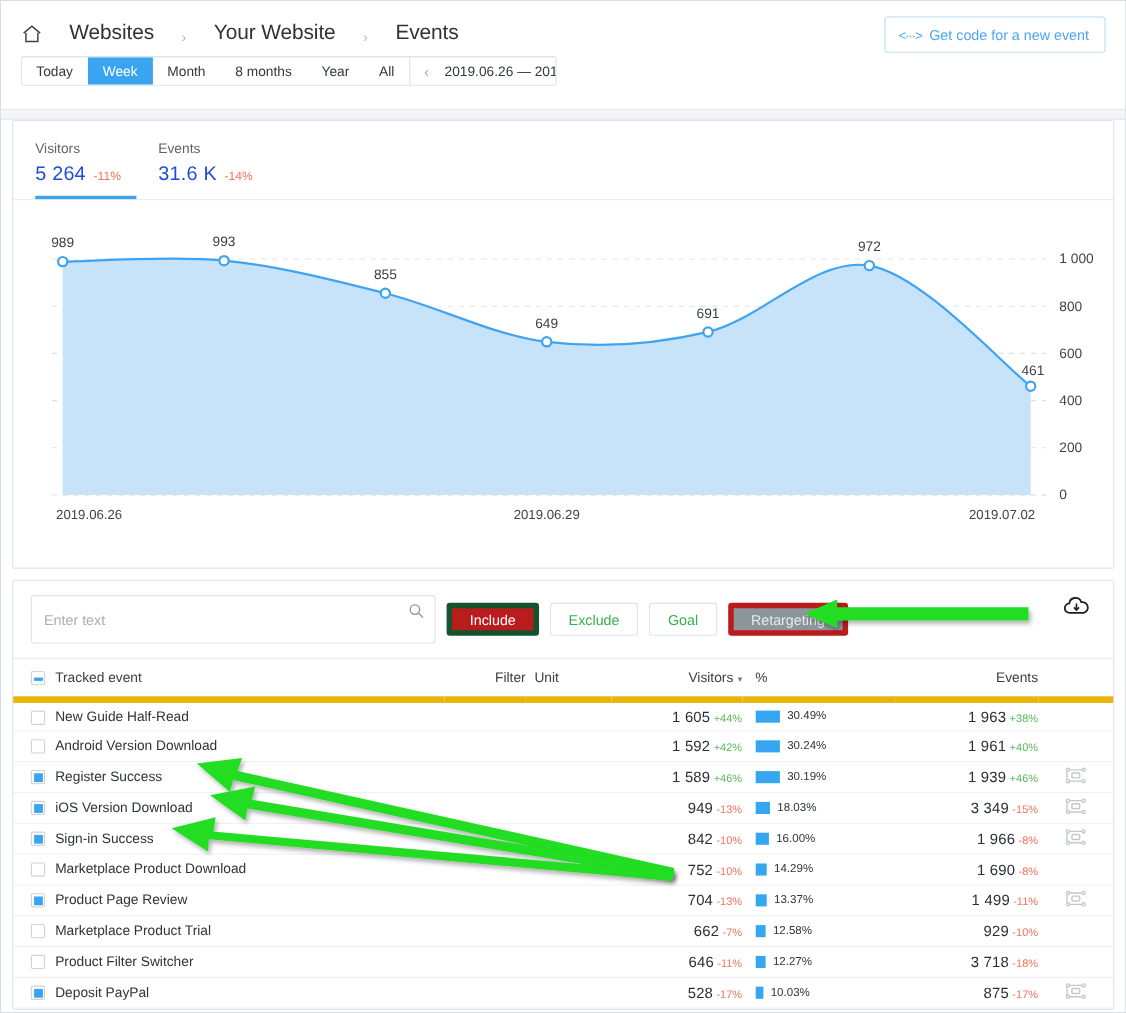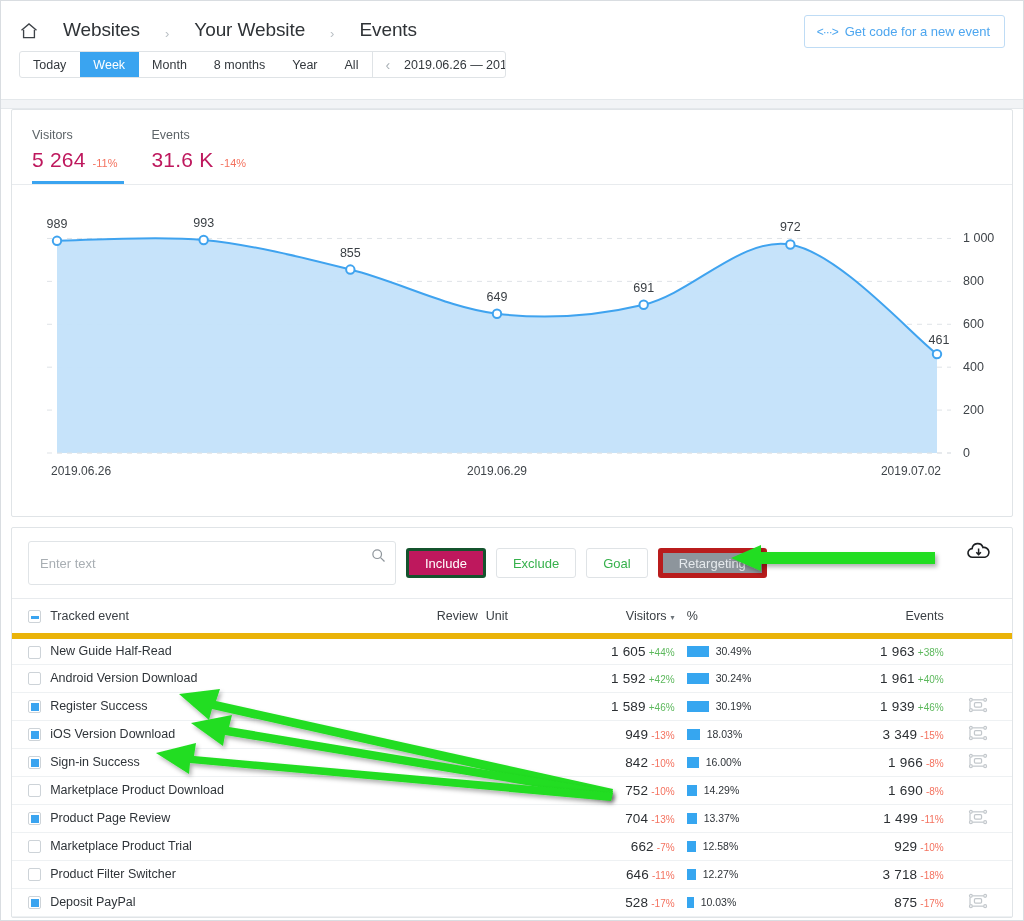--- a/index.html
+++ b/index.html
@@ -73,21 +73,21 @@
     background:#ffffff;
     border:1px solid #e0e4e7;
     border-radius:2px;
     margin:0 10px;
   }
   .chart-card { height:408px; position:relative; }
   .metrics { display:flex; padding:18px 0 0 20px; gap:0; }
   .metric { padding-right:34px; position:relative; padding-bottom:12px; cursor:pointer; }
   .metric-label { font-size:12.5px; color:#5d6468; margin-bottom:6px; }
   .metric-value-row { display:flex; align-items:baseline; gap:7px; }
-  .metric-value { font-size:21px; color:#be185d; letter-spacing:0.2px; }
+  .metric-value { font-size:18px; color:#1d4ed8; letter-spacing:0.2px; }
   .metric-delta { font-size:11px; }
   .delta-neg { color:#f4725f; }
   .delta-pos { color:#5cb85c; }
   .metric.active::after {
     content:""; position:absolute; left:0; bottom:0;
     width:92px; height:3px; background:#3aa4f0;
   }
   .metrics-rule {
     height:1px; background:#e8ebee; margin:0 0 0 0;
   }
@@ -114,21 +114,21 @@
     font-family:"Liberation Sans", sans-serif; color:#33383d;
     background:transparent;
   }
   .search-wrap input::placeholder { color:#a8aeb3; }
   .search-icon { position:absolute; right:9px; top:6px; }
   .fbtn {
     height:30px; padding:0 16px; border-radius:3px;
     font-size:13px; display:flex; align-items:center;
     cursor:pointer; white-space:nowrap;
   }
-  .fbtn.primary { background:#be185d; color:#fff; border:3px solid #14532d; }
+  .fbtn.primary { background:#b91c1c; color:#fff; border:5px solid #14532d; }
   .fbtn.ghost { background:#fff; color:#36b14c; border:1px solid #dfe3e6; }
   .fbtn.disabled { background:#8d959c; color:#e6eaed; border:5px solid #b91c1c; }
   .download-icon { position:absolute; right:20px; top:12px; cursor:pointer; }
 
   
   table { border-collapse:collapse; width:100%; table-layout:fixed; }
   thead th {
     font-weight:400; font-size:12.5px; color:#3b4045;
     text-align:left; padding:10px 0 10px 0; height:34px;
     border-bottom:6px solid #eab308; vertical-align:middle;
@@ -297,21 +297,21 @@
       </span>
     </div>
 
     <table>
       <thead>
         <tr>
           <th class="c-check">
             <span class="cbox indet"></span>
           </th>
           <th class="c-name">Tracked event</th>
-          <th class="c-value">Review</th>
+          <th class="c-value">Filter</th>
           <th class="c-unit">Unit</th>
           <th class="c-vis">
             <span>Visitors</span><span class="sort-caret">▾</span>
           </th>
           <th class="c-pct">%</th>
           <th class="c-ev">Events</th>
           <th class="c-flow"></th>
         </tr>
       </thead>
       <tbody id="table-body">

